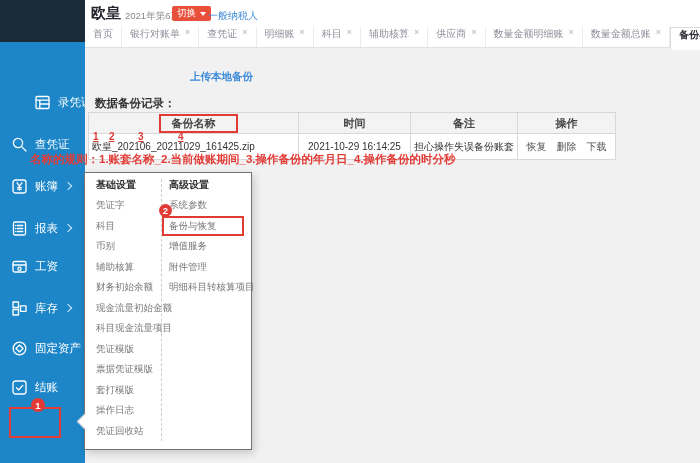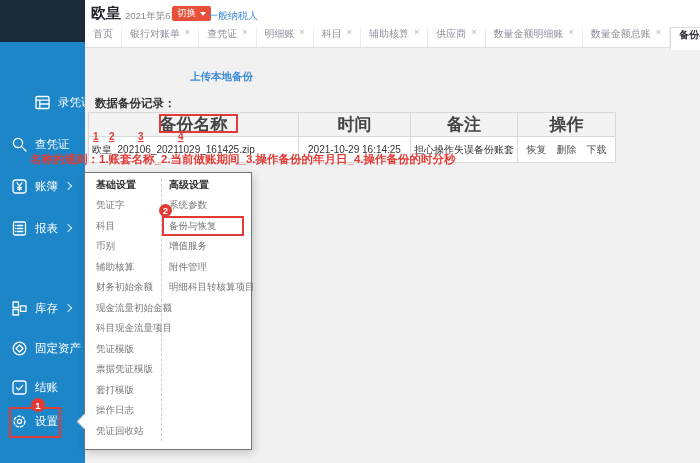--- a/index.html
+++ b/index.html
@@ -37,21 +37,21 @@
   .tab.active{font-weight:bold;color:#2c2c3a;border:1px solid #dcdcdc;border-bottom:1px solid #fff;height:21px;}
 
   
   #content{position:absolute;left:85px;top:48px;width:615px;height:415px;background:#f1f1f2;}
   #start-backup{position:absolute;left:95px;top:64px;width:74px;height:24px;background:#2e7fc0;color:#fff;
     font-size:11.5px;font-weight:bold;border:none;border-radius:2px;display:flex;align-items:center;justify-content:center;cursor:pointer;}
   #upload-local{position:absolute;left:190px;top:70px;font-size:10.5px;font-weight:bold;color:#3b8ad8;cursor:pointer;}
   #records-title{position:absolute;left:95px;top:96px;font-size:11.5px;font-weight:bold;color:#333;}
 
   #backup-table{position:absolute;left:88px;top:112px;border-collapse:collapse;background:#fff;table-layout:fixed;}
-  #backup-table th{background:#f3f3f3;font-size:17px;font-weight:bold;color:#444;height:20px;
+  #backup-table th{background:#f3f3f3;font-size:11px;font-weight:bold;color:#444;height:20px;
     border:1px solid #d8d8d8;text-align:center;padding:0;}
   #backup-table td{font-size:10px;color:#333;height:25px;border:1px solid #d8d8d8;padding:0 3px;background:#fff;}
   td.c{text-align:center;}
   .action-link{margin:0 5px;color:#555;cursor:pointer;}
 
   
   #settings-menu{position:absolute;left:84px;top:172px;width:166px;height:276px;background:#fff;
     border:1px solid #737373;box-shadow:2px 3px 8px rgba(0,0,0,.18);z-index:30;}
   #menu-pointer{position:absolute;left:-6px;top:243px;width:10px;height:10px;background:#fff;
     transform:rotate(45deg);border-left:1px solid #c9c9c9;border-bottom:1px solid #c9c9c9;}
@@ -115,20 +115,30 @@
         <svg viewBox="0 0 17 17">
             <rect x="2.5" y="2" width="12" height="13" rx="1.5"></rect>
             <path d="M6.2 5.5h5.5M6.2 8.5h5.5M6.2 11.5h5.5"></path>
             <path d="M4.6 5.5h.01M4.6 8.5h.01M4.6 11.5h.01" stroke-width="1.6"></path>
           </svg>
       </span>
       <span>报表</span>
       <span class="chev"></span>
     </div>
 
+    <div class="nav-item" style="top:252px;">
+      <span class="nicon">
+        <svg viewBox="0 0 17 17">
+            <rect x="2" y="3.5" width="13" height="10.5" rx="1.5"></rect>
+            <path d="M2 7h13"></path>
+            <circle cx="8.5" cy="10.8" r="1.6"></circle>
+          </svg>
+      </span>
+      <span>工资</span>
+    </div>
 
     <div class="nav-item" style="top:294px;">
       <span class="nicon">
         <svg viewBox="0 0 17 17">
             <rect x="2" y="2" width="5.5" height="5.5"></rect>
             <rect x="2" y="9.5" width="5.5" height="5.5"></rect>
             <rect x="9.5" y="5.8" width="5.5" height="5.5"></rect>
           </svg>
       </span>
       <span>库存</span>
@@ -148,29 +158,20 @@
     <div class="nav-item" style="top:373px;">
       <span class="nicon">
         <svg viewBox="0 0 17 17">
             <rect x="2" y="2" width="13" height="13" rx="2.5"></rect>
             <path d="M5.4 8.6l2.3 2.4 4-4.6"></path>
           </svg>
       </span>
       <span>结账</span>
     </div>
 
-    <div class="nav-item" style="top:407px;">
-      <span class="nicon">
-        <svg viewBox="0 0 17 17">
-            <circle cx="8.5" cy="8.5" r="5.4" stroke-width="2.4" stroke-dasharray="2.7 1.9"></circle>
-            <circle cx="8.5" cy="8.5" r="2.1"></circle>
-          </svg>
-      </span>
-      <span>设置</span>
-    </div>
   </div>
 
   <div id="header">
     <span id="company">欧皇</span>
     <span id="period">2021年第6期</span>
     <span id="switch-btn">
       <span>切换</span>
       <span class="caret"></span>
     </span>
     <span id="taxpayer">一般纳税人</span>

